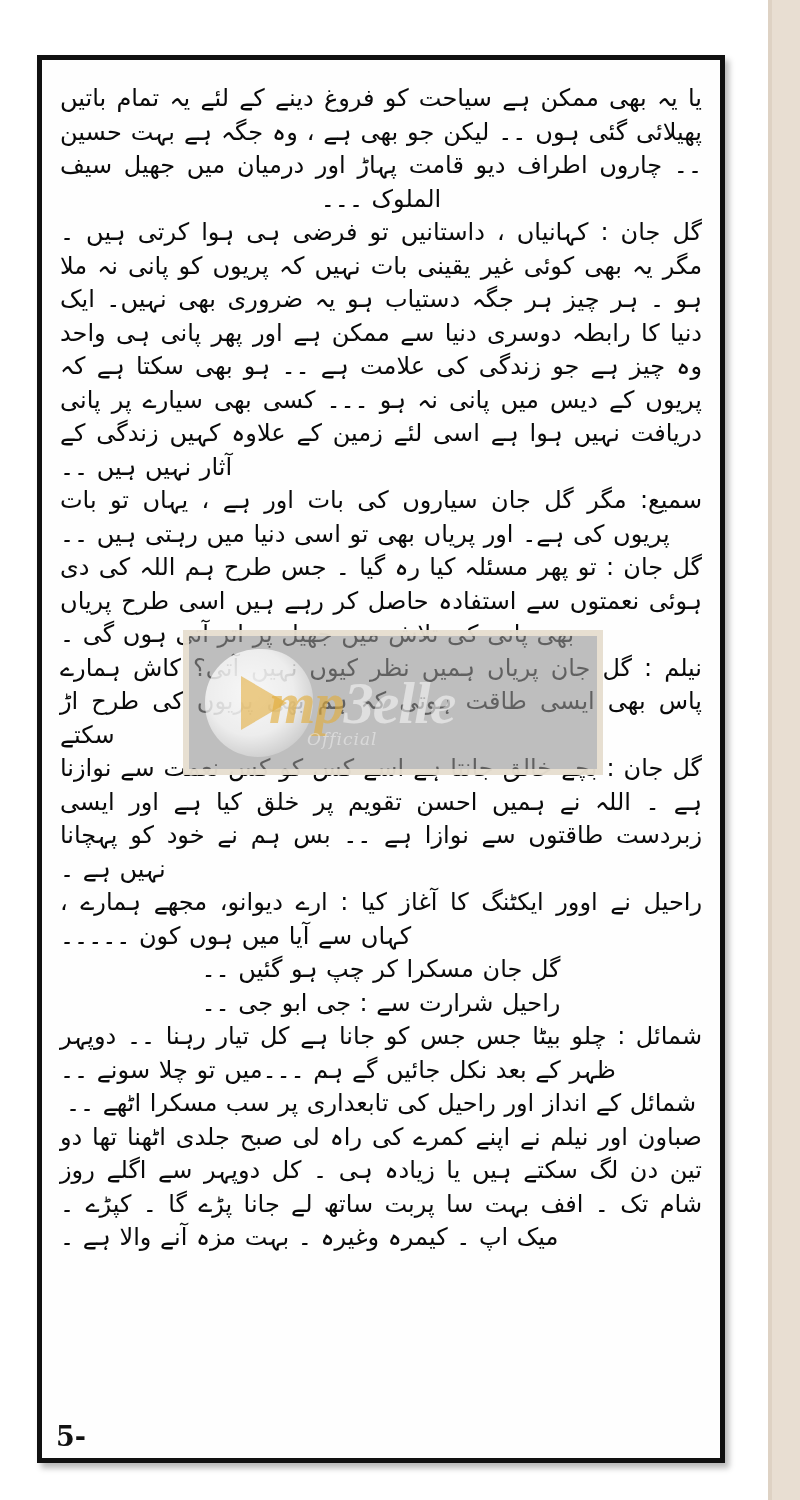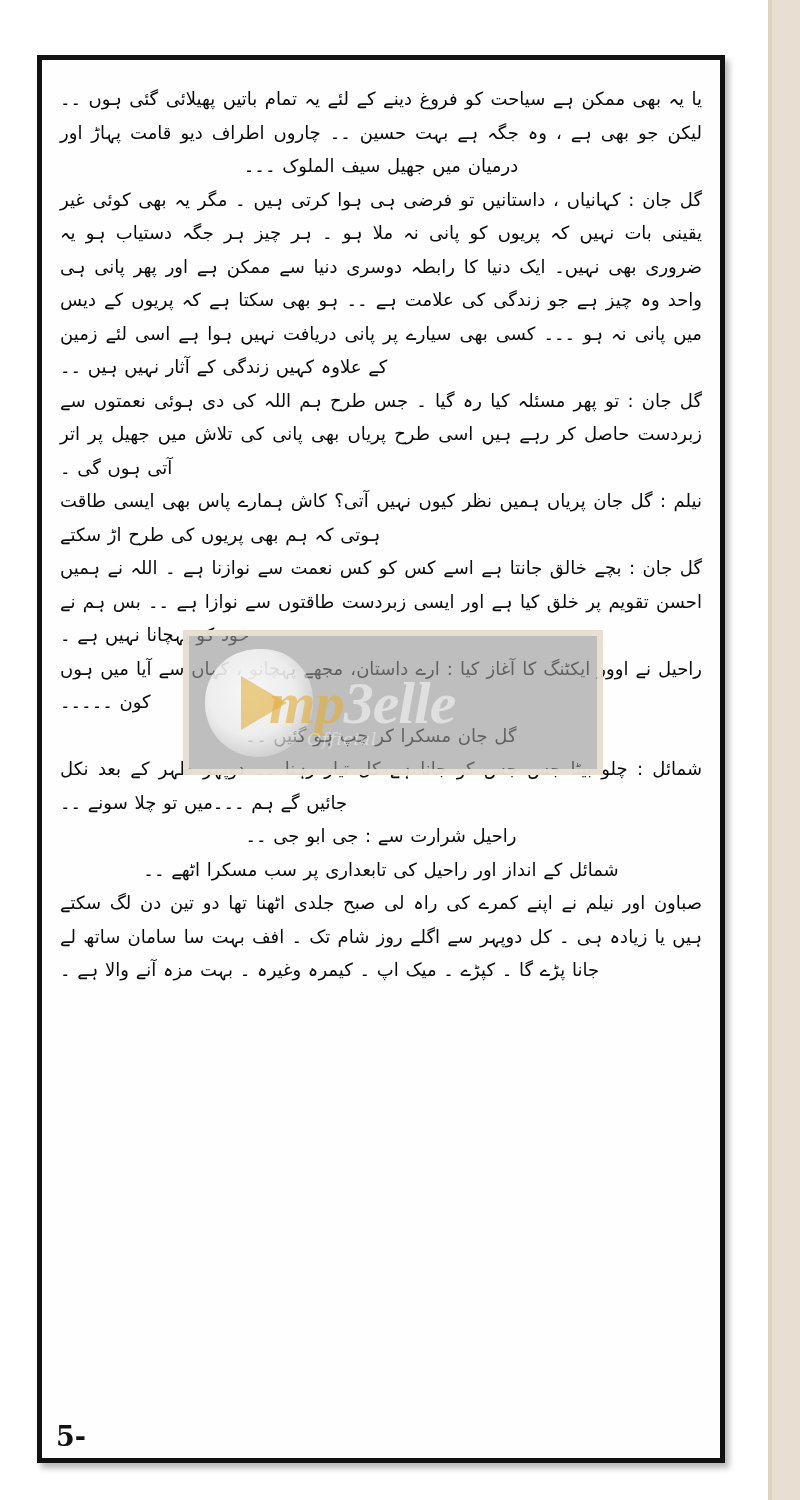--- a/index.html
+++ b/index.html
@@ -57,21 +57,21 @@
     position: absolute;
     left: 18px;
     right: 18px;
     top: 22px;
     direction: rtl;
     text-align: justify;
     unicode-bidi: isolate;
   }
   .para {
     font-family: "DejaVu Sans", sans-serif;
-    font-size: 18px;
+    font-size: 24px;
     line-height: 33.5px;
     color: #0a0a0a;
     margin: 0 0 0px 0;
     letter-spacing: 0px;
     word-spacing: 1px;
     text-align: justify;
     text-align-last: right;
     direction: rtl;
   }
   .para.end-left {
@@ -169,29 +169,30 @@
 <div id="right-strip">
   <div id="right-strip-inner"></div>
 </div>
 
 <div id="page-frame">
   <div id="page-inner">
 
     <div id="text-column">
       <p class="para center-last">یا یہ بھی ممکن ہے سیاحت کو فروغ دینے کے لئے یہ تمام باتیں پھیلائی گئی ہوں ۔۔ لیکن جو بھی ہے ، وہ جگہ ہے بہت  حسین ۔۔ چاروں اطراف دیو قامت پہاڑ اور درمیان میں  جھیل سیف الملوک ۔۔۔</p>
       <p class="para end-left">گل جان : کہانیاں ، داستانیں تو فرضی ہی ہوا کرتی ہیں ۔ مگر یہ بھی کوئی غیر یقینی بات نہیں کہ پریوں کو پانی نہ ملا ہو ۔ ہر چیز ہر جگہ دستیاب ہو یہ ضروری بھی نہیں۔ ایک دنیا کا رابطہ دوسری دنیا سے  ممکن ہے اور پھر پانی ہی واحد وہ چیز ہے جو زندگی کی علامت ہے ۔۔ ہو بھی سکتا ہے کہ پریوں کے دیس میں پانی نہ ہو ۔۔۔ کسی بھی سیارے پر پانی دریافت نہیں ہوا ہے اسی لئے زمین کے علاوہ کہیں زندگی کے آثار نہیں ہیں ۔۔</p>
-      <p class="para end-left">گل جان : تو پھر مسئلہ کیا رہ گیا ۔ جس طرح ہم اللہ کی دی ہوئی نعمتوں سے زبردست حاصل کر رہے ہیں اسی طرح پریاں بھی پانی کی تلاش میں جھیل پر اتر آتی ہوں گی ۔</p>
+      <p class="para end-left">سمیع: مگر گل جان سیاروں کی بات اور ہے ، یہاں تو بات پریوں کی ہے۔ اور پریاں بھی تو اسی دنیا میں رہتی ہیں ۔۔</p>
+      <p class="para end-left">گل جان : تو پھر مسئلہ کیا رہ گیا ۔ جس طرح ہم اللہ کی دی ہوئی نعمتوں سے استفادہ حاصل کر رہے ہیں اسی طرح پریاں بھی پانی کی تلاش میں جھیل پر اتر آتی ہوں گی ۔</p>
       <p class="para end-left">نیلم : گل جان پریاں ہمیں نظر کیوں نہیں آتی؟ کاش ہمارے پاس بھی ایسی طاقت ہوتی کہ ہم بھی پریوں کی طرح اڑ سکتے</p>
       <p class="para end-left">گل جان : بچے خالق جانتا ہے اسے کس کو کس نعمت سے نوازنا ہے ۔ اللہ نے ہمیں احسن تقویم پر خلق کیا ہے اور ایسی زبردست طاقتوں سے نوازا ہے ۔۔ بس ہم نے خود کو پہچانا نہیں ہے ۔</p>
-      <p class="para end-left">راحیل نے اوور ایکٹنگ کا آغاز کیا : ارے داستان، مجھے پہچانو ، کہاں سے آیا میں ہوں کون ۔۔۔۔۔</p>
+      <p class="para end-left">راحیل نے اوور ایکٹنگ کا آغاز کیا : ارے دیوانو، مجھے ہمارے ، کہاں سے آیا میں ہوں کون ۔۔۔۔۔</p>
       <p class="para center-last">گل جان  مسکرا کر چپ ہو گئیں ۔۔</p>
+      <p class="para center-last">راحیل شرارت سے : جی ابو جی ۔۔</p>
       <p class="para end-left">شمائل : چلو بیٹا جس جس کو جانا ہے کل تیار رہنا ۔۔ دوپہر ظہر کے بعد نکل جائیں گے ہم ۔۔۔میں تو چلا سونے ۔۔</p>
-      <p class="para center-last">راحیل شرارت سے : جی ابو جی ۔۔</p>
       <p class="para center-last">شمائل کے انداز اور راحیل کی تابعداری پر سب  مسکرا اٹھے ۔۔</p>
-      <p class="para end-left">صباون اور نیلم نے اپنے کمرے کی راہ لی صبح جلدی اٹھنا تھا دو تین دن لگ سکتے ہیں یا زیادہ ہی ۔ کل دوپہر سے اگلے روز شام تک ۔ افف بہت سا سامان ساتھ لے جانا پڑے گا ۔ کپڑے ۔ میک اپ ۔ کیمرہ وغیرہ ۔ بہت مزہ آنے والا ہے ۔</p>
+      <p class="para end-left">صباون اور نیلم نے اپنے کمرے کی راہ لی صبح جلدی اٹھنا تھا دو تین دن لگ سکتے ہیں یا زیادہ ہی ۔ کل دوپہر سے اگلے روز شام تک ۔ افف بہت سا پربت ساتھ لے جانا پڑے گا ۔ کپڑے ۔ میک اپ ۔ کیمرہ وغیرہ ۔ بہت مزہ آنے والا ہے ۔</p>
     </div>
 
     <div id="page-number">5-</div>
   </div>
 </div>
 
 <div id="watermark-box">
   <div id="watermark-logo">
     <div id="wm-play-wrap">
       <div id="wm-play-disc"></div>

